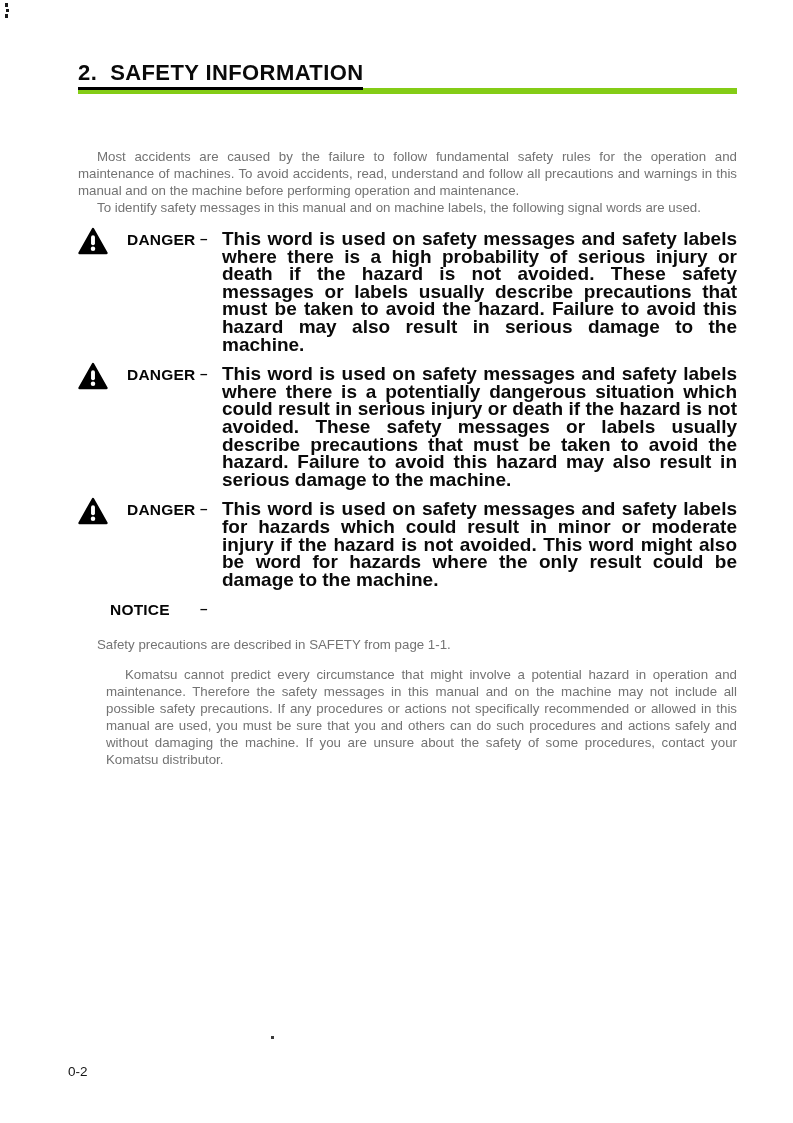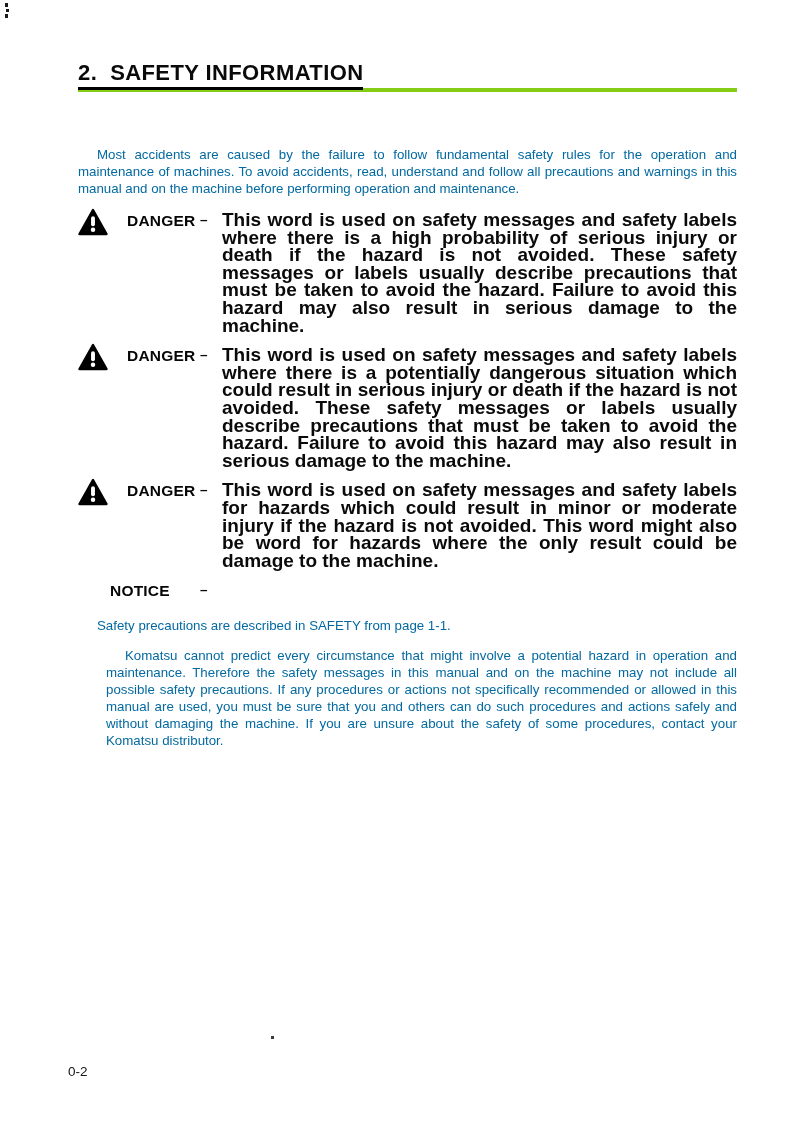--- a/index.html
+++ b/index.html
@@ -14,42 +14,42 @@
     overflow: hidden;
     margin: 0 auto;
   }
   .content {
     position: relative;
     padding: 0 56px 0 78px;
   }
   
   .title-row {
     margin-top: 60px;
-    border-bottom: 4px solid #84cc16;
+    border-bottom: 6px solid #84cc16;
     line-height: 0;
   }
   .page-title {
     display: inline-block;
     font-size: 22px;
     font-weight: bold;
     letter-spacing: 0.4px;
     line-height: 26px;
     color: #0a0a0a;
     border-bottom: 3px solid #000;
     padding-bottom: 1px;
     margin-bottom: -2px;
     white-space: pre;
   }
   
   .intro-block { margin-top: 54px; }
   p.body-text {
     font-size: 13.3px;
     line-height: 17px;
     text-align: justify;
-    color: #0369a1;
+    color: #737373;
   }
   .indent { text-indent: 19px; }
   
   .watermark {
     position: absolute;
     left: 310px;
     top: 184px;
     font-size: 29px;
     font-weight: bold;
     letter-spacing: -0.5px;
@@ -125,20 +125,21 @@
 
 
   <div class="content">
 
     <div class="title-row">
       <h1 class="page-title">2.  SAFETY INFORMATION</h1>
     </div>
 
     <div class="intro-block">
       <p class="body-text indent">Most accidents are caused by the failure to follow fundamental safety rules for the operation and maintenance of machines. To avoid accidents, read, understand and follow all precautions and warnings in this manual and on the machine before performing operation and maintenance.</p>
+      <p class="body-text indent">To identify safety messages in this manual and on machine labels, the following signal words are used.</p>
     </div>
 
     <div class="signals">
 
       <div class="signal-block">
         <div class="label-col">
           <svg class="tri-icon" width="30" height="28" viewBox="0 0 100 92">
             <path d="M50 6 L95 86 L5 86 Z" fill="#000" stroke="#000" stroke-width="8" stroke-linejoin="round"></path>
             <rect x="43.5" y="27" width="13" height="33" rx="6.5" fill="#fff"></rect>
             <circle cx="50" cy="72" r="7.5" fill="#fff"></circle>

